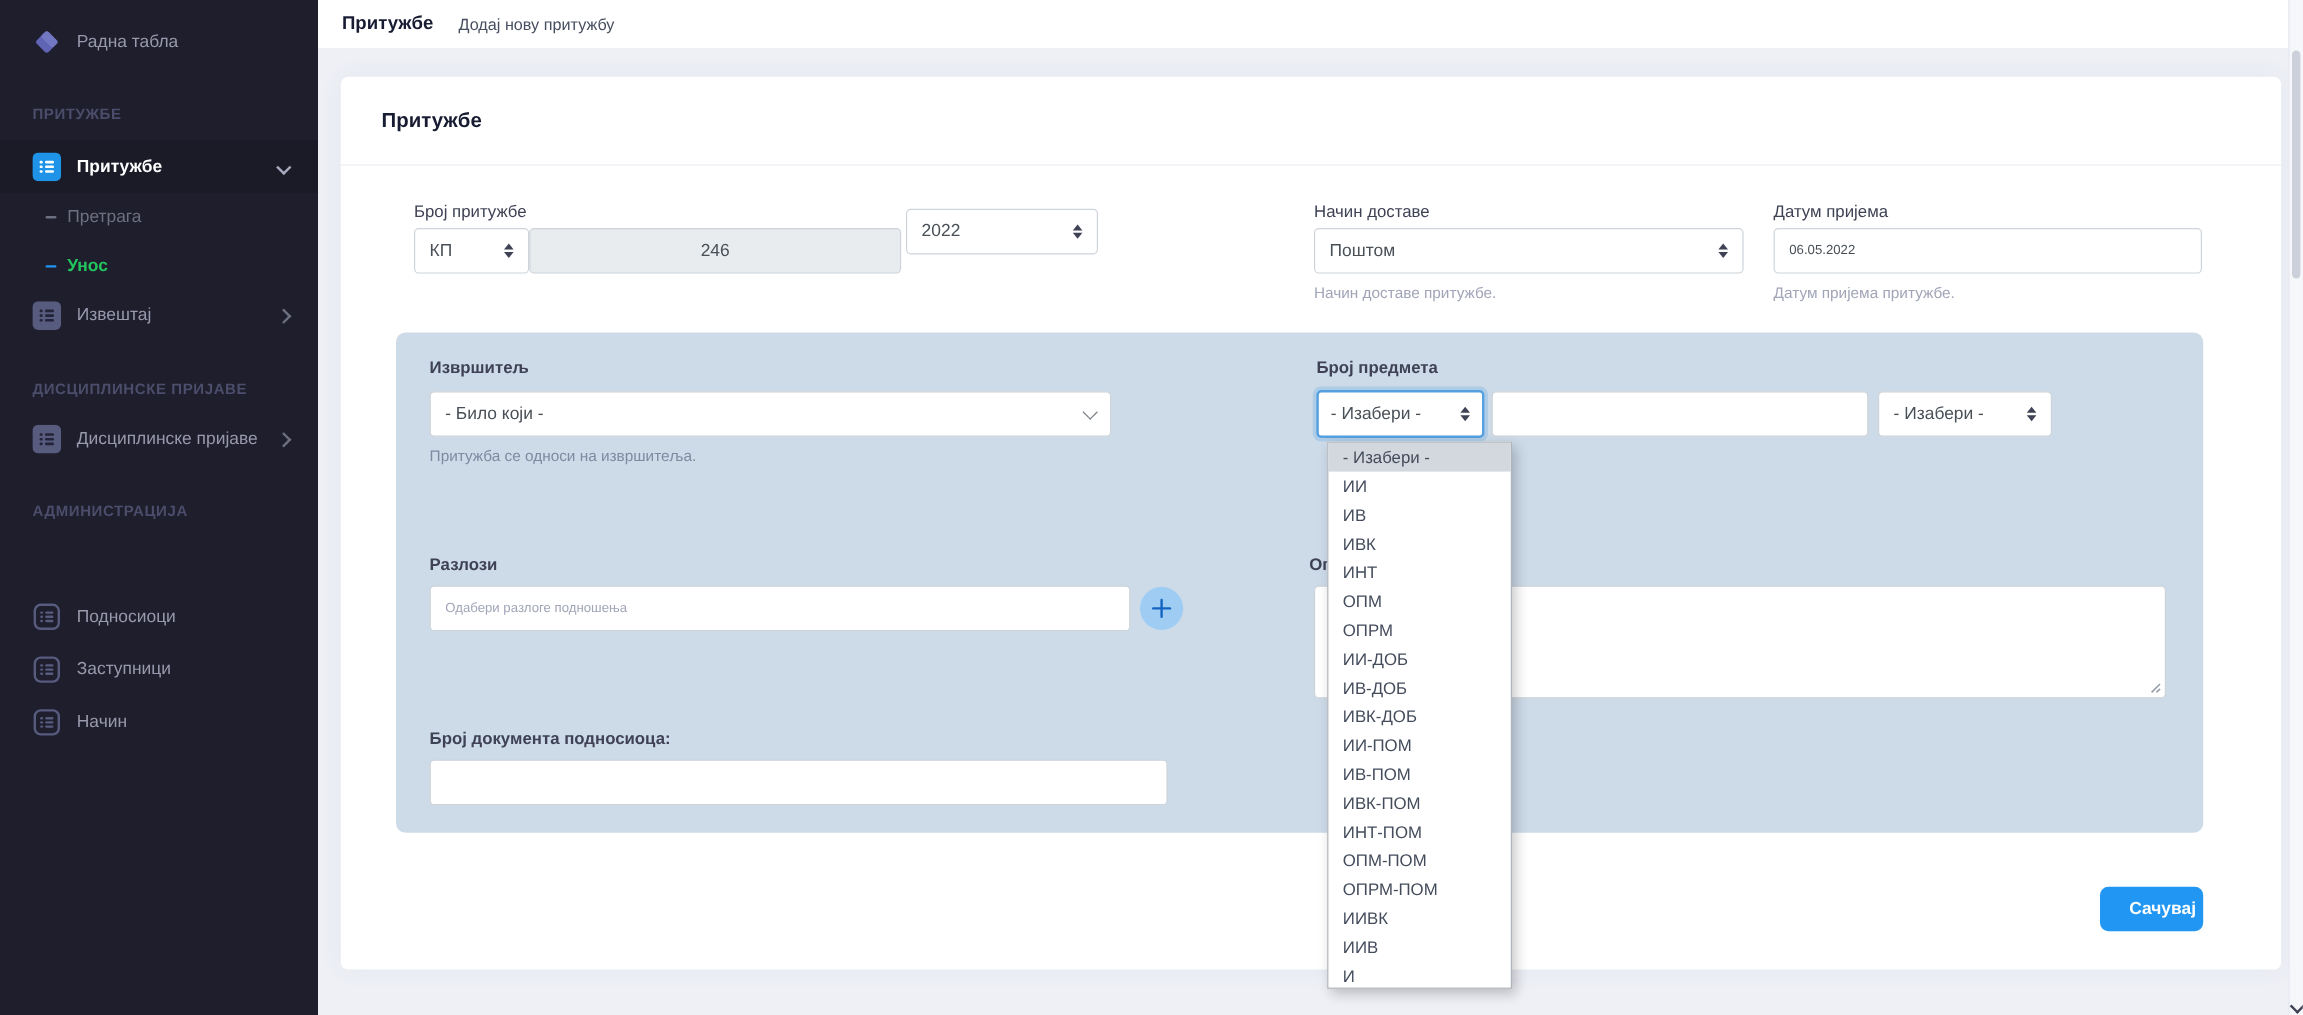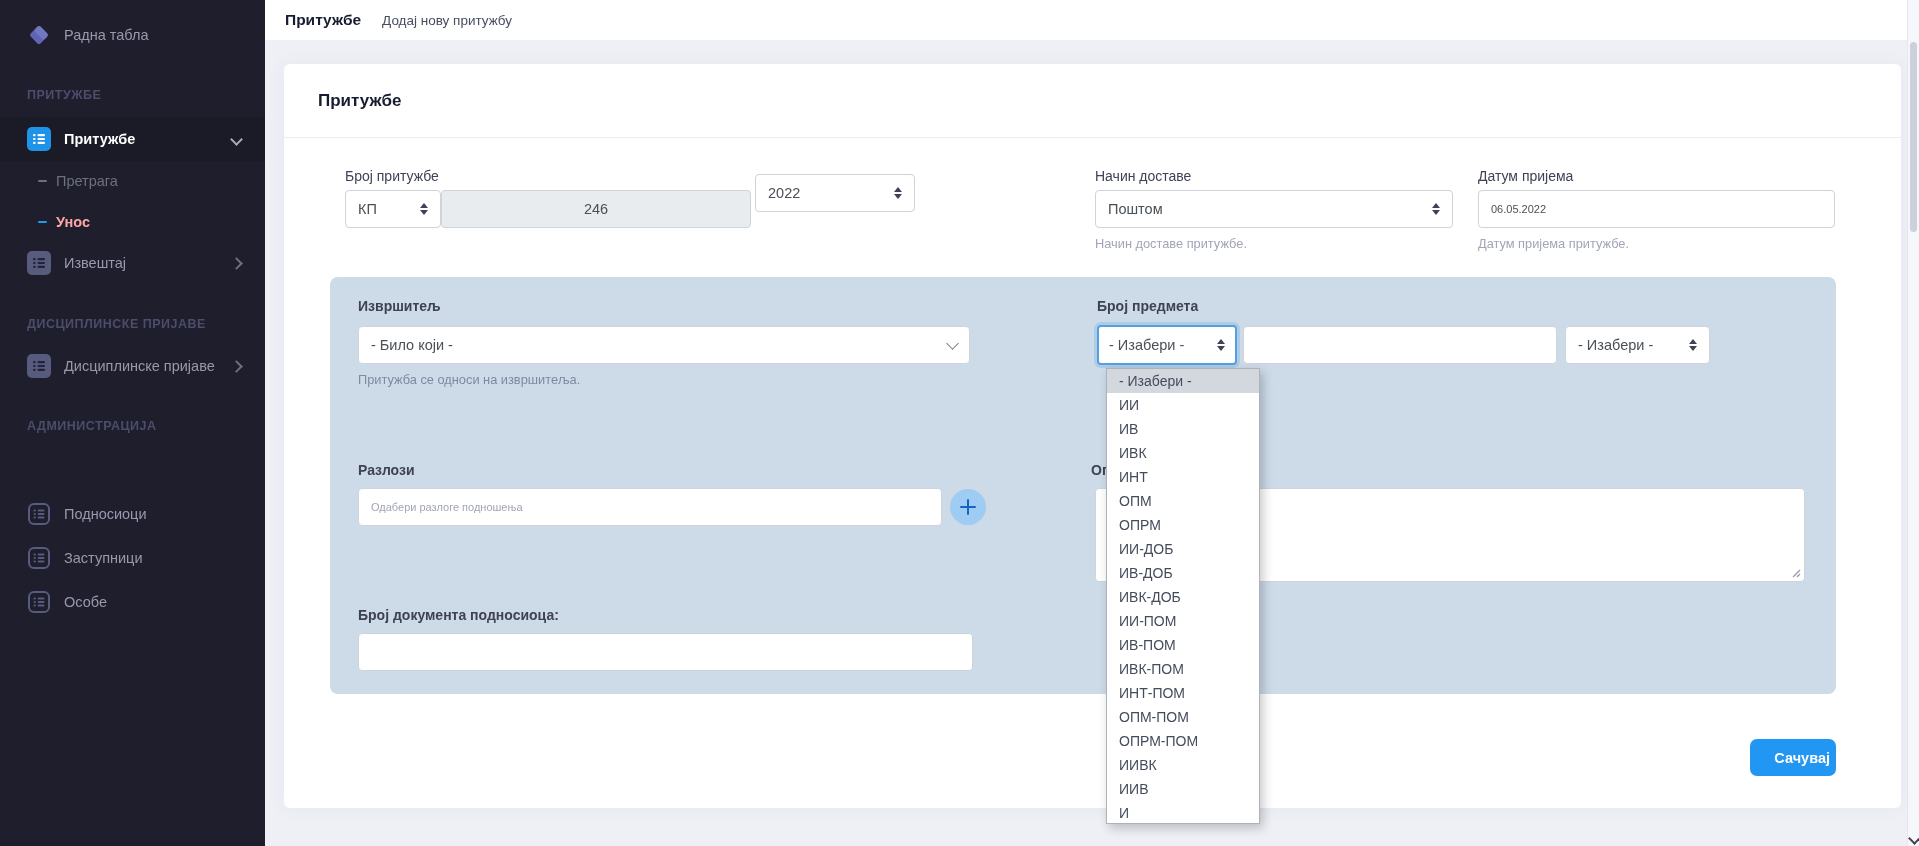--- a/index.html
+++ b/index.html
@@ -13,21 +13,21 @@
   .side-row{position:absolute;left:0;right:0;height:44px;display:flex;align-items:center;cursor:pointer;}
   .side-row .icon-box{margin-left:27px;width:24px;height:24px;flex:0 0 24px;display:flex;align-items:center;justify-content:center;}
   .side-row .lbl{margin-left:13px;font-size:14.5px;color:#9899ac;white-space:nowrap;}
   .side-row.active-parent{background:#1b1b28;}
   .side-row.active-parent .lbl{color:#ffffff;font-weight:700;}
   .side-section{position:absolute;left:27px;height:16px;font-size:12.5px;font-weight:700;letter-spacing:.5px;color:#4b4d6b;white-space:nowrap;}
   .side-sub{padding-left:38px;}
   .side-sub .dash{width:9px;height:2px;border-radius:1px;background:#6d7080;margin-right:9px;}
   .side-sub .lbl{margin-left:0;color:#6d7080;}
   .side-sub.active .dash{background:#2196f3;}
-  .side-sub.active .lbl{color:#fca5a5;font-weight:700;}
+  .side-sub.active .lbl{color:#22c55e;font-weight:700;}
   .chev{width:7px;height:7px;border-right:2px solid #6d7080;border-bottom:2px solid #6d7080;display:inline-block;}
   .chev.down{transform:rotate(45deg);}
   .chev.right{transform:rotate(-45deg);}
   .side-row .chev{position:absolute;right:24px;}
   .side-row.active-parent .chev{border-color:#a8a9bd;}
 
   
   #topbar{position:absolute;left:265px;top:0;width:1642px;height:40px;background:#ffffff;display:flex;align-items:center;padding-left:20px;box-sizing:border-box;}
   #topbar .tb-title{font-size:15.5px;font-weight:700;color:#181c32;}
   #topbar .tb-sub{font-size:13.5px;color:#464e5f;margin-left:21px;}
@@ -188,21 +188,21 @@
         <svg width="24" height="24" viewBox="0 0 24 24">
           <rect x="2" y="2" width="20" height="20" rx="5" fill="none" stroke="#575b7e" stroke-width="2"></rect>
           <rect x="6.5" y="7.5" width="2.4" height="2" rx="1" fill="#575b7e"></rect>
           <rect x="10.7" y="7.5" width="6.8" height="2" rx="1" fill="#575b7e"></rect>
           <rect x="6.5" y="11" width="2.4" height="2" rx="1" fill="#575b7e"></rect>
           <rect x="10.7" y="11" width="6.8" height="2" rx="1" fill="#575b7e"></rect>
           <rect x="6.5" y="14.5" width="2.4" height="2" rx="1" fill="#575b7e"></rect>
           <rect x="10.7" y="14.5" width="6.8" height="2" rx="1" fill="#575b7e"></rect>
         </svg>
       </span>
-      <span class="lbl">Особе</span>
+      <span class="lbl">Начин</span>
     </div>
   </div>
 
 <div id="topbar">
   <span class="tb-title">Притужбе</span>
   <span class="tb-sub">Додај нову притужбу</span>
 </div>
 
 <div id="card">
   <div id="card-header">
@@ -239,21 +239,21 @@
   <div class="f-helper" style="left:811px;top:172px;">Начин доставе притужбе.</div>
 
   <div class="f-label" style="left:1194px;top:104px;">Датум пријема</div>
   <div class="ctl" style="left:1194px;top:126px;width:357px;">
     <input class="raw" value="06.05.2022" style="">
   </div>
   <div class="f-helper" style="left:1194px;top:172px;">Датум пријема притужбе.</div>
 
   <div class="panel">
     <div class="f-label bold" style="left:28px;top:21px;">Извршитељ</div>
-    <div class="ctl" style="left:28px;top:49px;width:612px;">
+    <div class="ctl" style="left:28px;top:49px;width:568px;">
       <span class="grow">- Било који -</span>
       <span class="sel-chev"></span>
     </div>
     <div class="f-helper" style="left:28px;top:95px;">Притужба се односи на извршитеља.</div>
 
     <div class="f-label bold" style="left:767px;top:21px;">Број предмета</div>
     <div class="ctl focused" style="left:767px;top:48px;width:140px;height:40px;">
       <span class="grow">- Изабери -</span>
       <span class="updn">
           <i class="up"></i>

